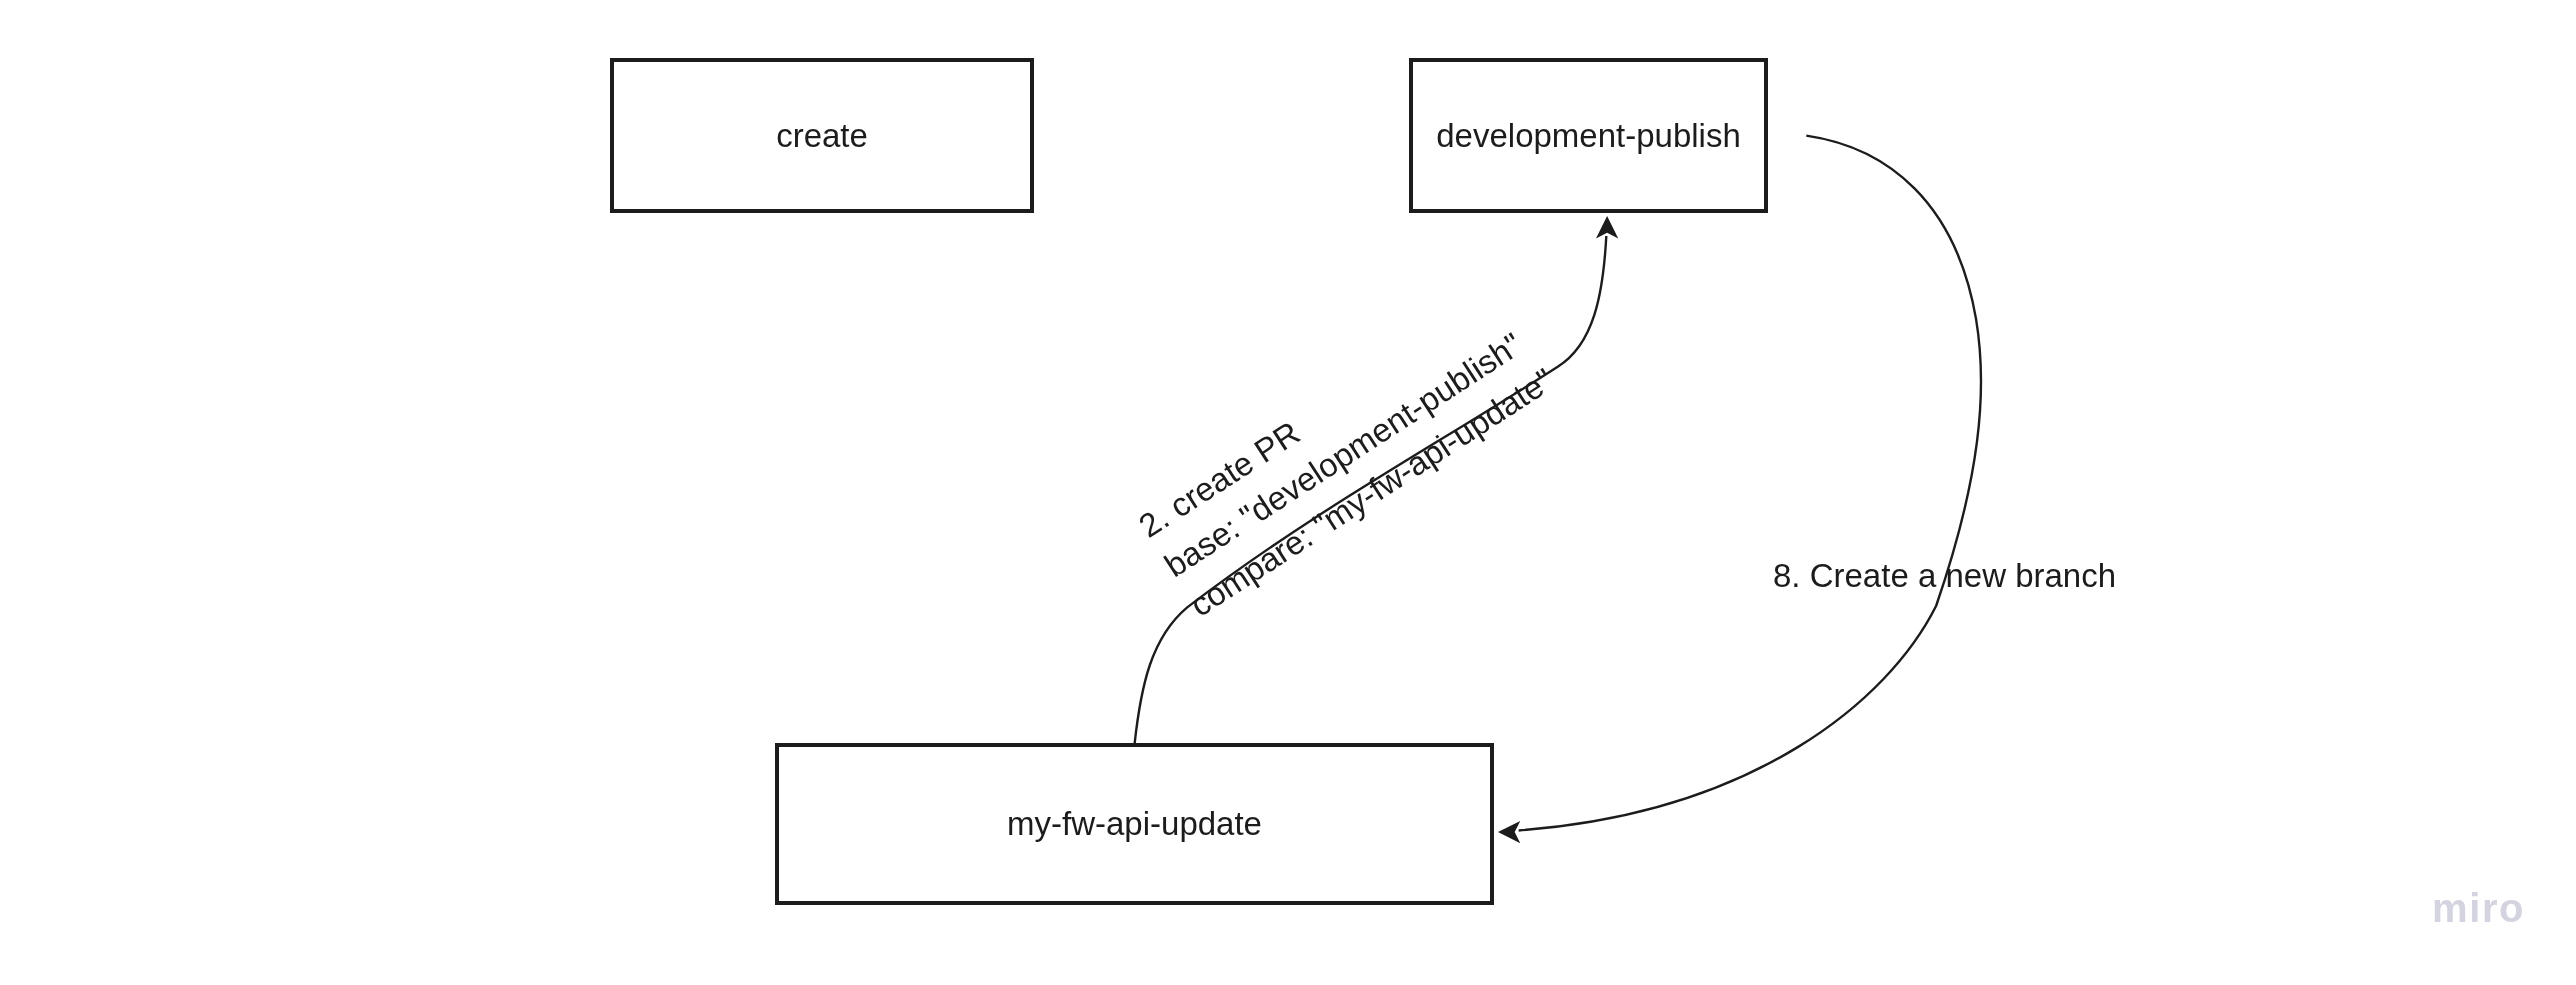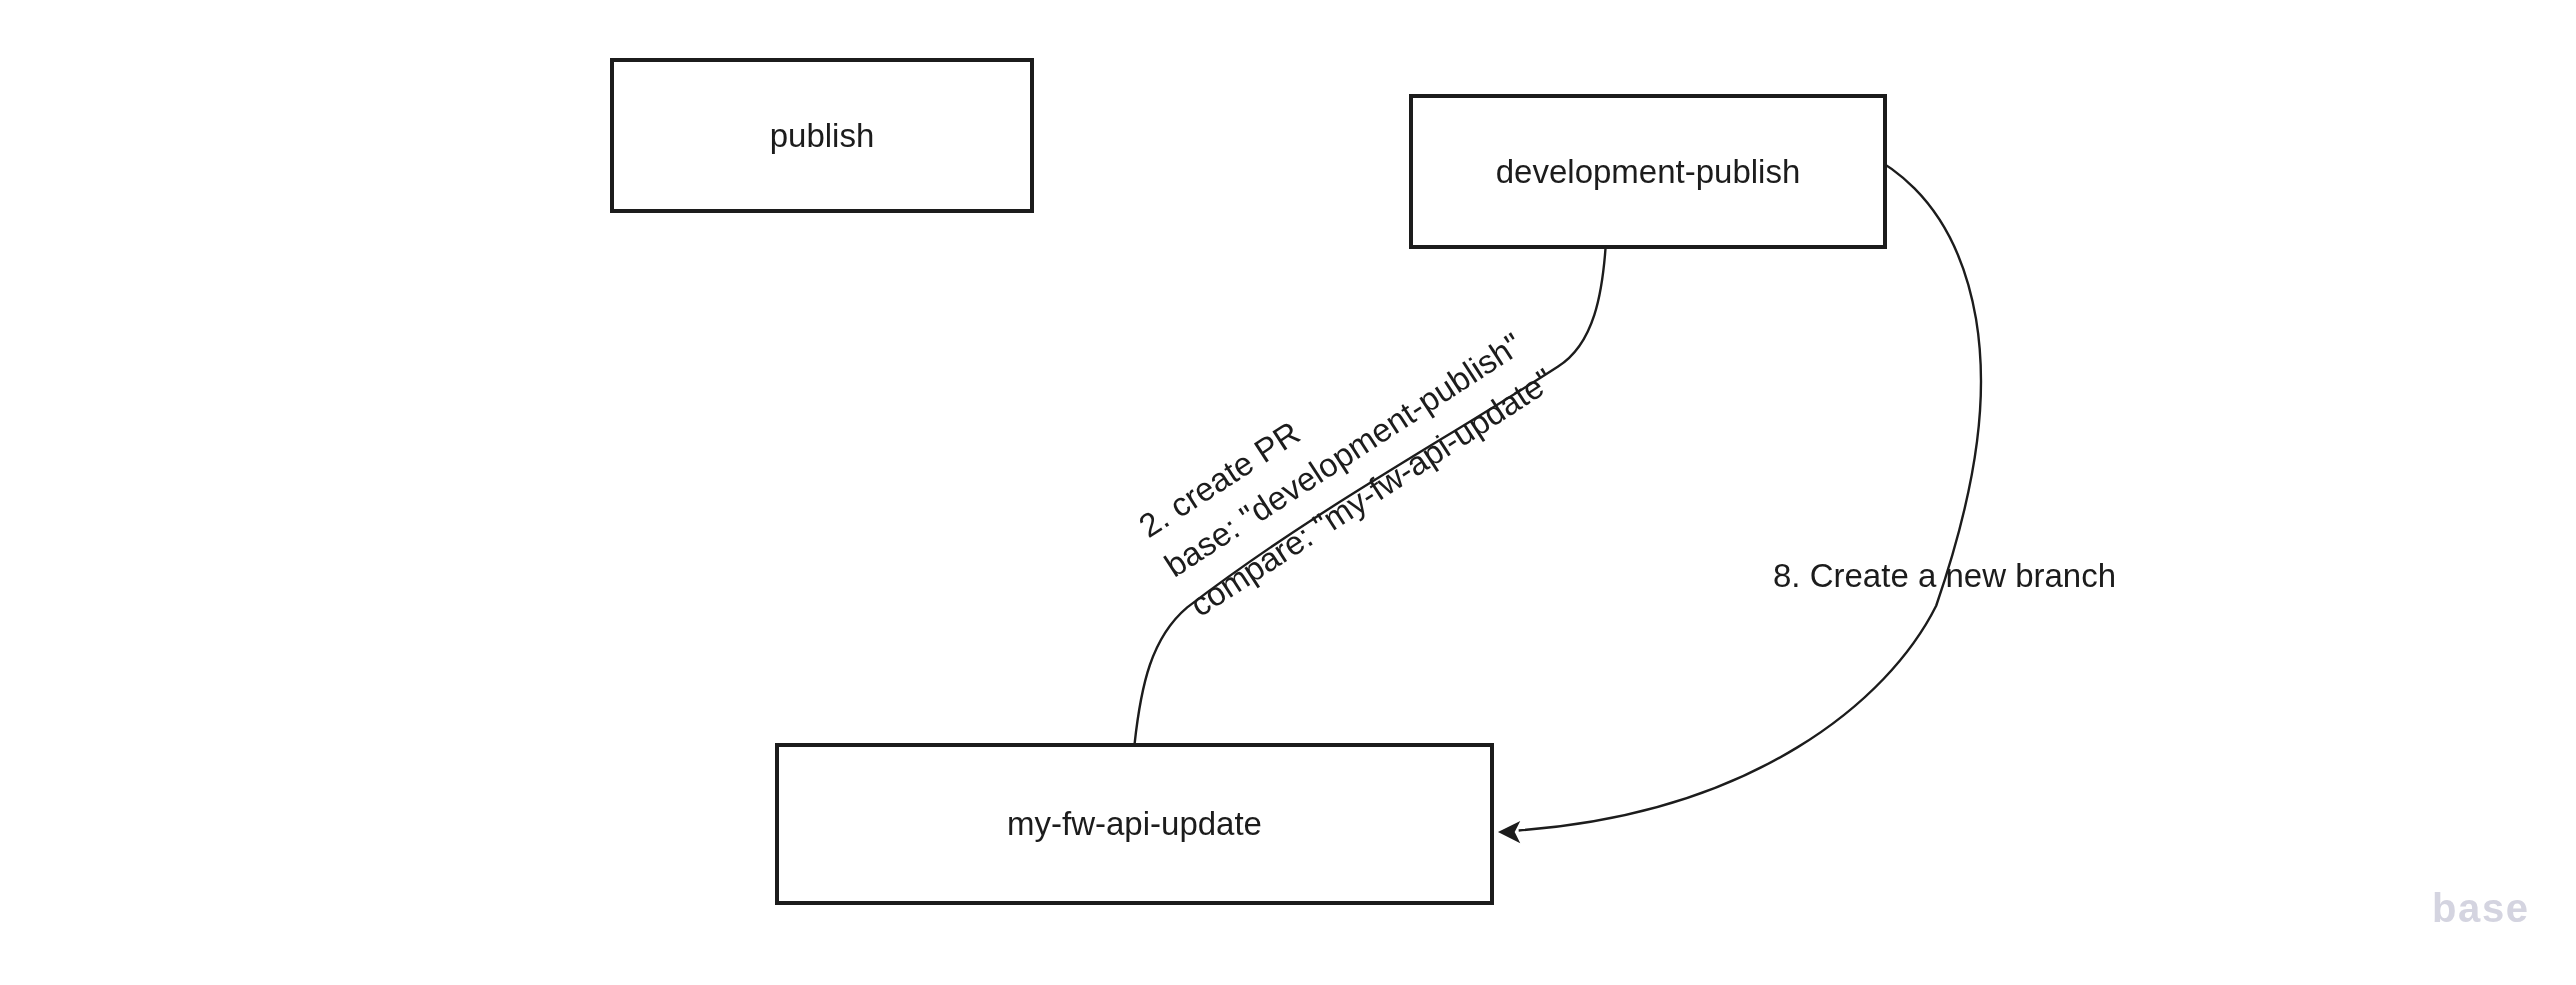--- a/index.html
+++ b/index.html
@@ -32,21 +32,21 @@
     background: #ffffff;
     display: flex;
     align-items: center;
     justify-content: center;
     text-align: center;
     font-size: 33px;
     line-height: 1.45;
     color: #1c1c1c;
   }
   .box-publish        { left: 610px;  top: 58px;  width: 424px; height: 155px; }
-  .box-dev-publish    { left: 1409px; top: 58px;  width: 478px; height: 155px; margin-top: 36px; }
+  .box-dev-publish    { left: 1409px; top: 58px;  width: 359px; height: 155px; }
   .box-my-fw          { left: 775px;  top: 743px; width: 719px; height: 162px; }
   .connector-label {
     position: absolute;
     font-size: 33px;
     line-height: 40px;
     white-space: nowrap;
     color: #1c1c1c;
   }
   .label-create-branch {
     left: 1773px;
@@ -86,36 +86,36 @@
 
     <path d="M 1424 933
              C 1432 860, 1445 800, 1490 762
              C 1650 640, 1800 560, 1955 460
              C 2000 432, 2012 370, 2016 296" fill="none" stroke="#1c1c1c" stroke-width="3"></path>
     <polygon points="2017,271 2003,299 2017,292 2031,299" fill="#1c1c1c"></polygon>
   </svg>
 
   <div class="shape-box box-publish">
     <div>
-      <div>publish</div>
+      <div>create</div>
     </div>
   </div>
 
   <div class="shape-box box-dev-publish">
     <div>development-publish</div>
   </div>
 
   <div class="shape-box box-my-fw">
     <div>my-fw-api-update</div>
   </div>
 
   <div class="connector-label label-create-branch">8. Create a new branch</div>
 
   <div class="connector-label label-create-pr">
     <span class="pr-line">2. create PR</span>
     <span class="pr-line">base: "development-publish"</span>
     <span class="pr-line">compare: "my-fw-api-update"</span>
   </div>
 
-  <div class="watermark">base</div>
+  <div class="watermark">miro</div>
 
 </div>
 
 
 </body></html>

